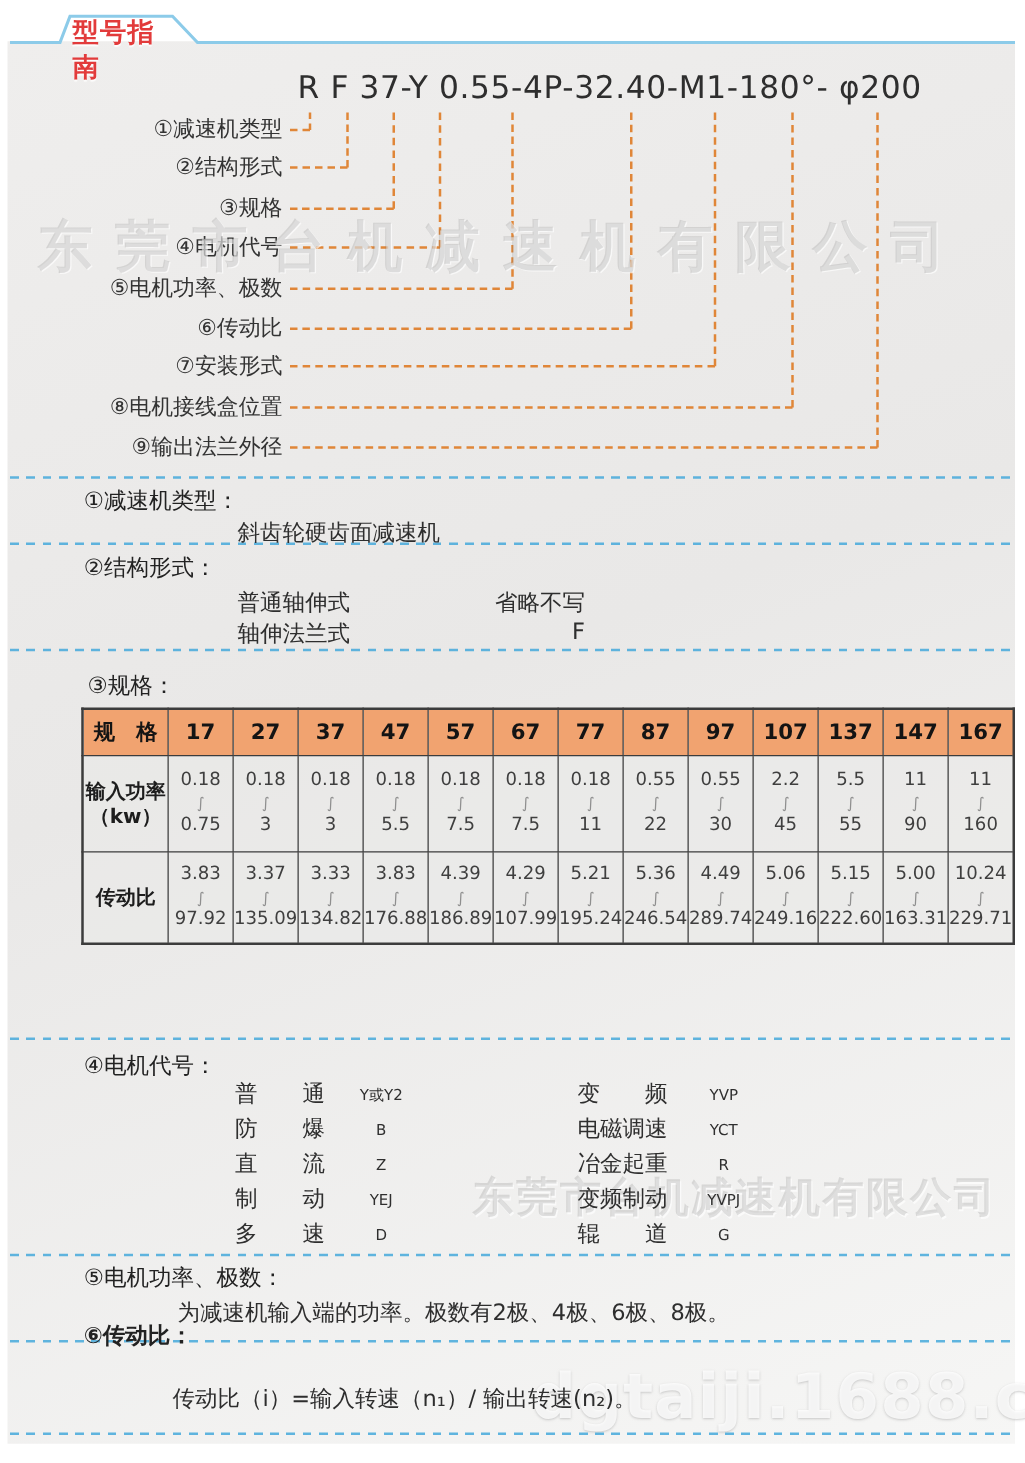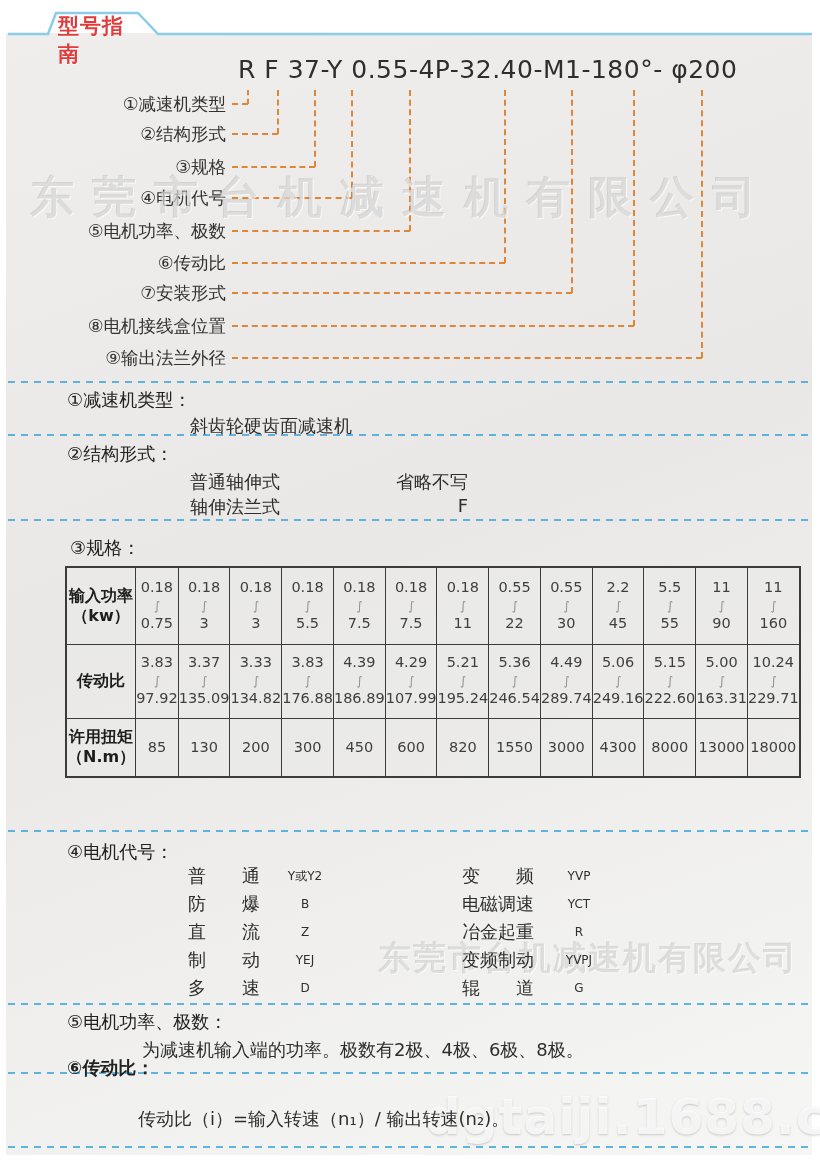--- a/index.html
+++ b/index.html
@@ -124,20 +124,36 @@
     <div class="struct-row-name" style="top:470px;">普通轴伸式</div>
     <div class="struct-row-code" style="top:470px;">省略不写</div>
     <div class="struct-row-name" style="top:495px;">轴伸法兰式</div>
     <div class="struct-row-code" style="top:495px;">F</div>
   </div>
 
 <div class="sec-title" style="left:70px;top:536px;">③规格：</div>
 <div id="spec-table-wrap">
     <table class="spec">
       <tbody>
+        <tr style="height: 37px;">
+          <td class="hdr" style="width: 67px;">规　格</td>
+          <td class="hdr" style="width: 51px;">17</td>
+          <td class="hdr" style="width: 51px;">27</td>
+          <td class="hdr" style="width: 51px;">37</td>
+          <td class="hdr" style="width: 51px;">47</td>
+          <td class="hdr" style="width: 51px;">57</td>
+          <td class="hdr" style="width: 51px;">67</td>
+          <td class="hdr" style="width: 51px;">77</td>
+          <td class="hdr" style="width: 51px;">87</td>
+          <td class="hdr" style="width: 51px;">97</td>
+          <td class="hdr" style="width: 51px;">107</td>
+          <td class="hdr" style="width: 51px;">137</td>
+          <td class="hdr" style="width: 51px;">147</td>
+          <td class="hdr" style="width: 51px;">167</td>
+        </tr>
         <tr style="height: 77px;">
           <td class="rowlab">
             <div>输入功率</div>
             <div>（kw）</div>
           </td>
           <td class="rangecell">
             <div>0.18</div>
             <div class="rg">∫</div>
             <div>0.75</div>
           </td>
@@ -264,39 +280,20 @@
           <td class="rangecell">
             <div>5.00</div>
             <div class="rg">∫</div>
             <div>163.31</div>
           </td>
           <td class="rangecell">
             <div>10.24</div>
             <div class="rg">∫</div>
             <div>229.71</div>
           </td>
-        </tr>
-        <tr style="height: 59px;">
-          <td class="rowlab">
-            <div>许用扭矩</div>
-            <div>（N.m）</div>
-          </td>
-          <td>85</td>
-          <td>130</td>
-          <td>200</td>
-          <td>300</td>
-          <td>450</td>
-          <td>600</td>
-          <td>820</td>
-          <td>1550</td>
-          <td>3000</td>
-          <td>4300</td>
-          <td>8000</td>
-          <td>13000</td>
-          <td>18000</td>
         </tr>
       </tbody>
     </table>
   </div>
 
 <div class="sec-title" style="left:67px;top:840px;">④电机代号：</div>
 <div id="motor-left">
     <div class="motor-row" style="left:188px;top:864px;"><span class="motor-name">普通</span></div>
     <div class="motor-code motor-row" style="left:262px;top:864px;">Y或Y2</div>
     <div class="motor-row" style="left:188px;top:892px;"><span class="motor-name">防爆</span></div>

